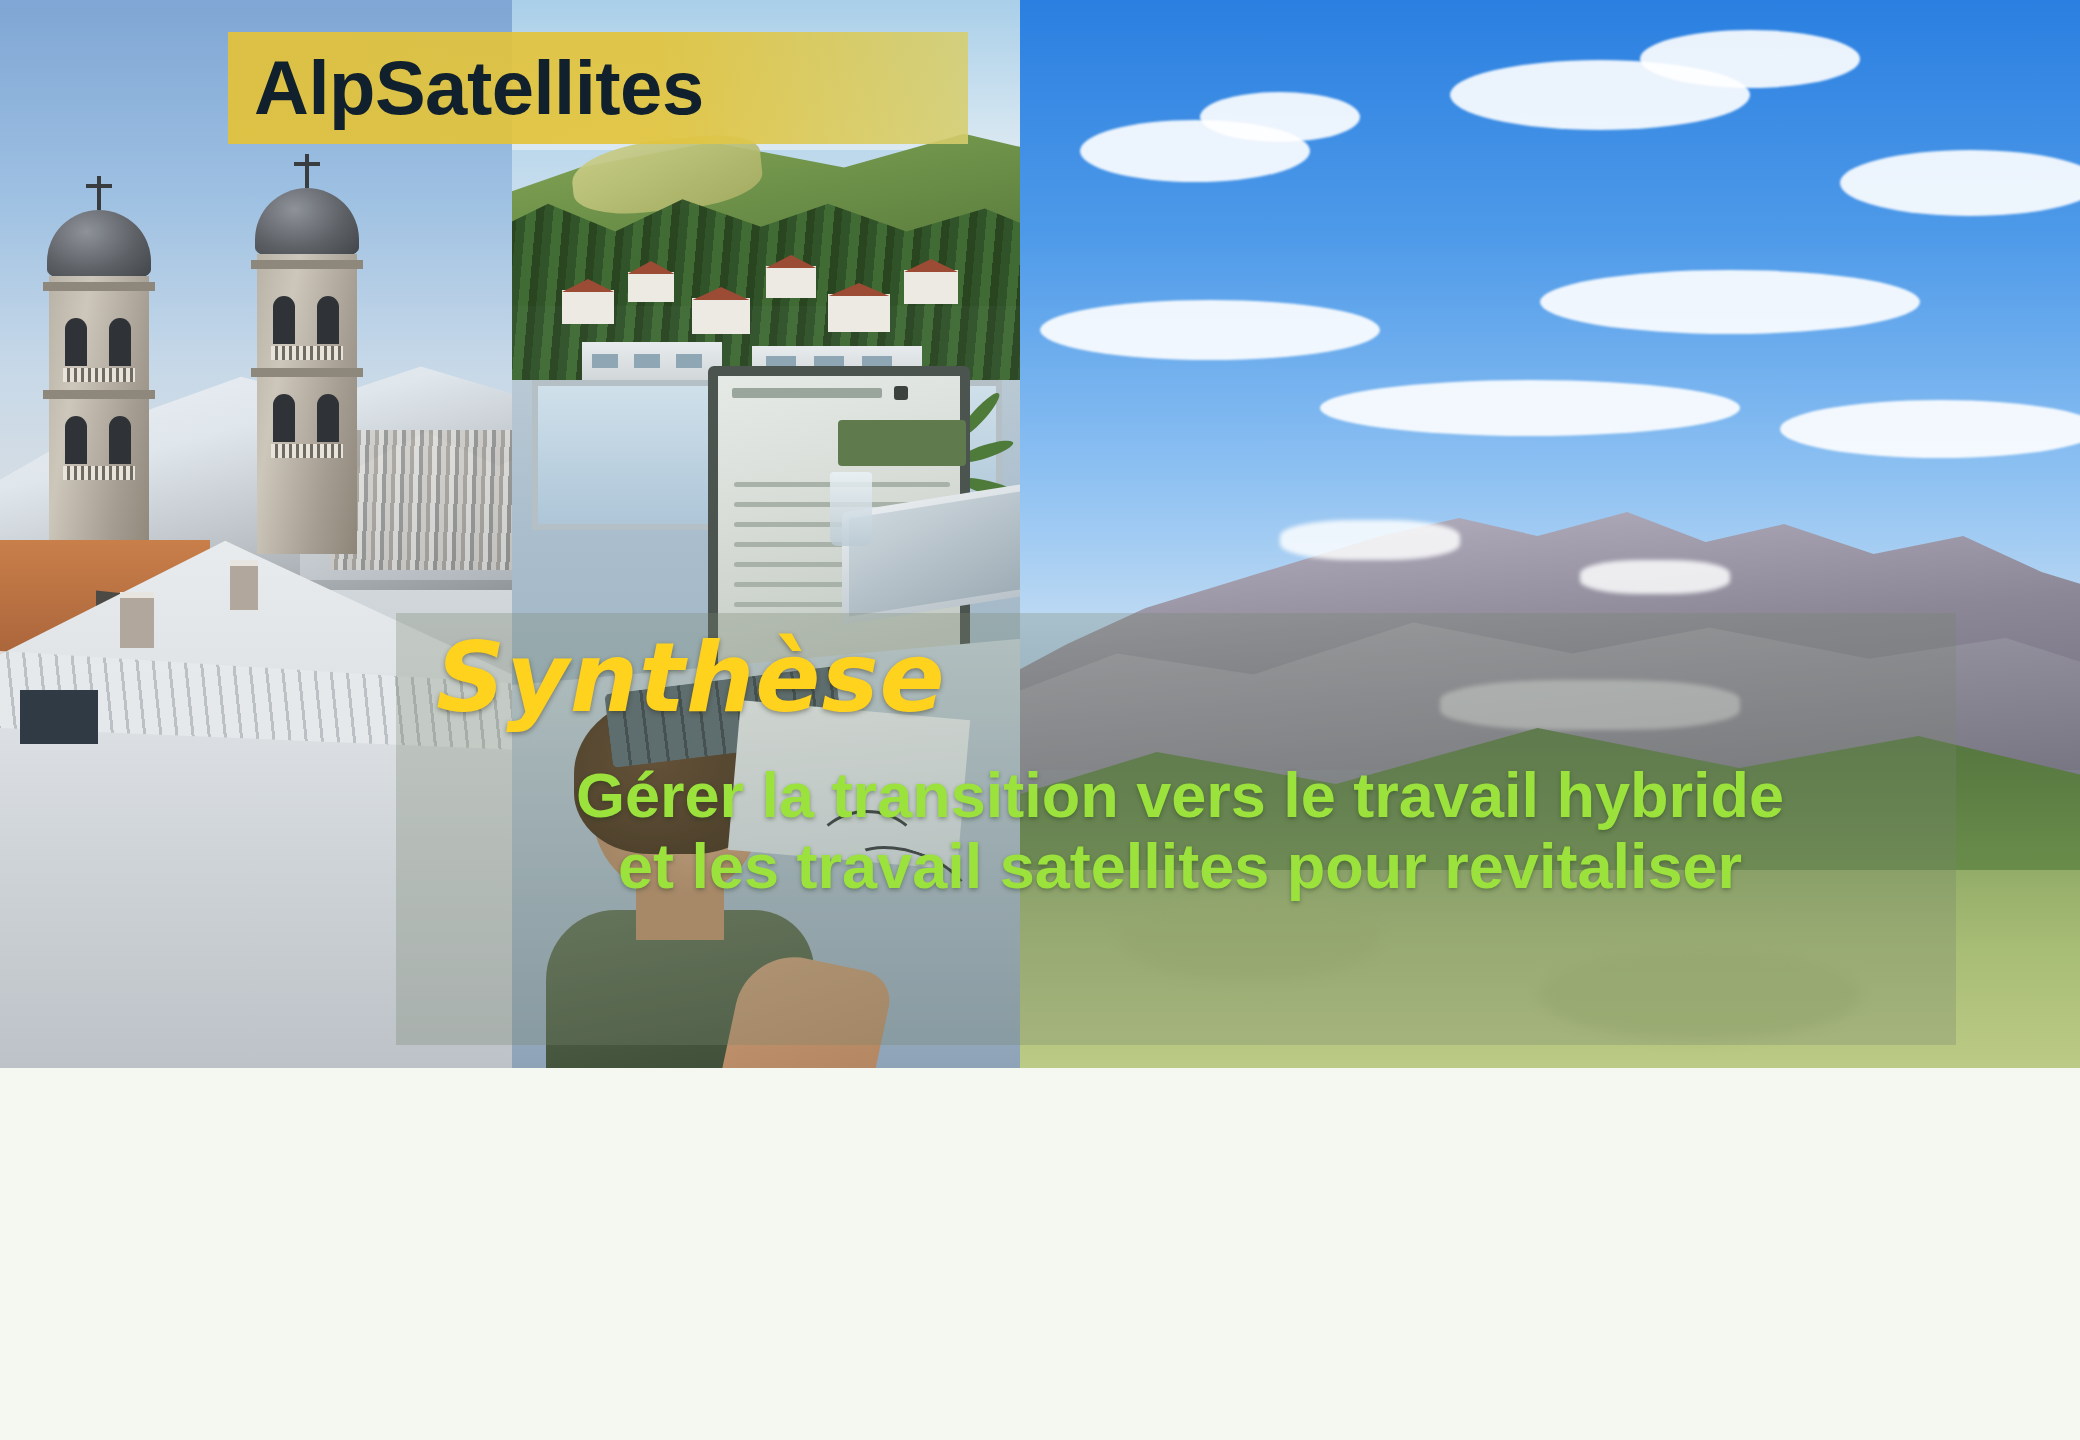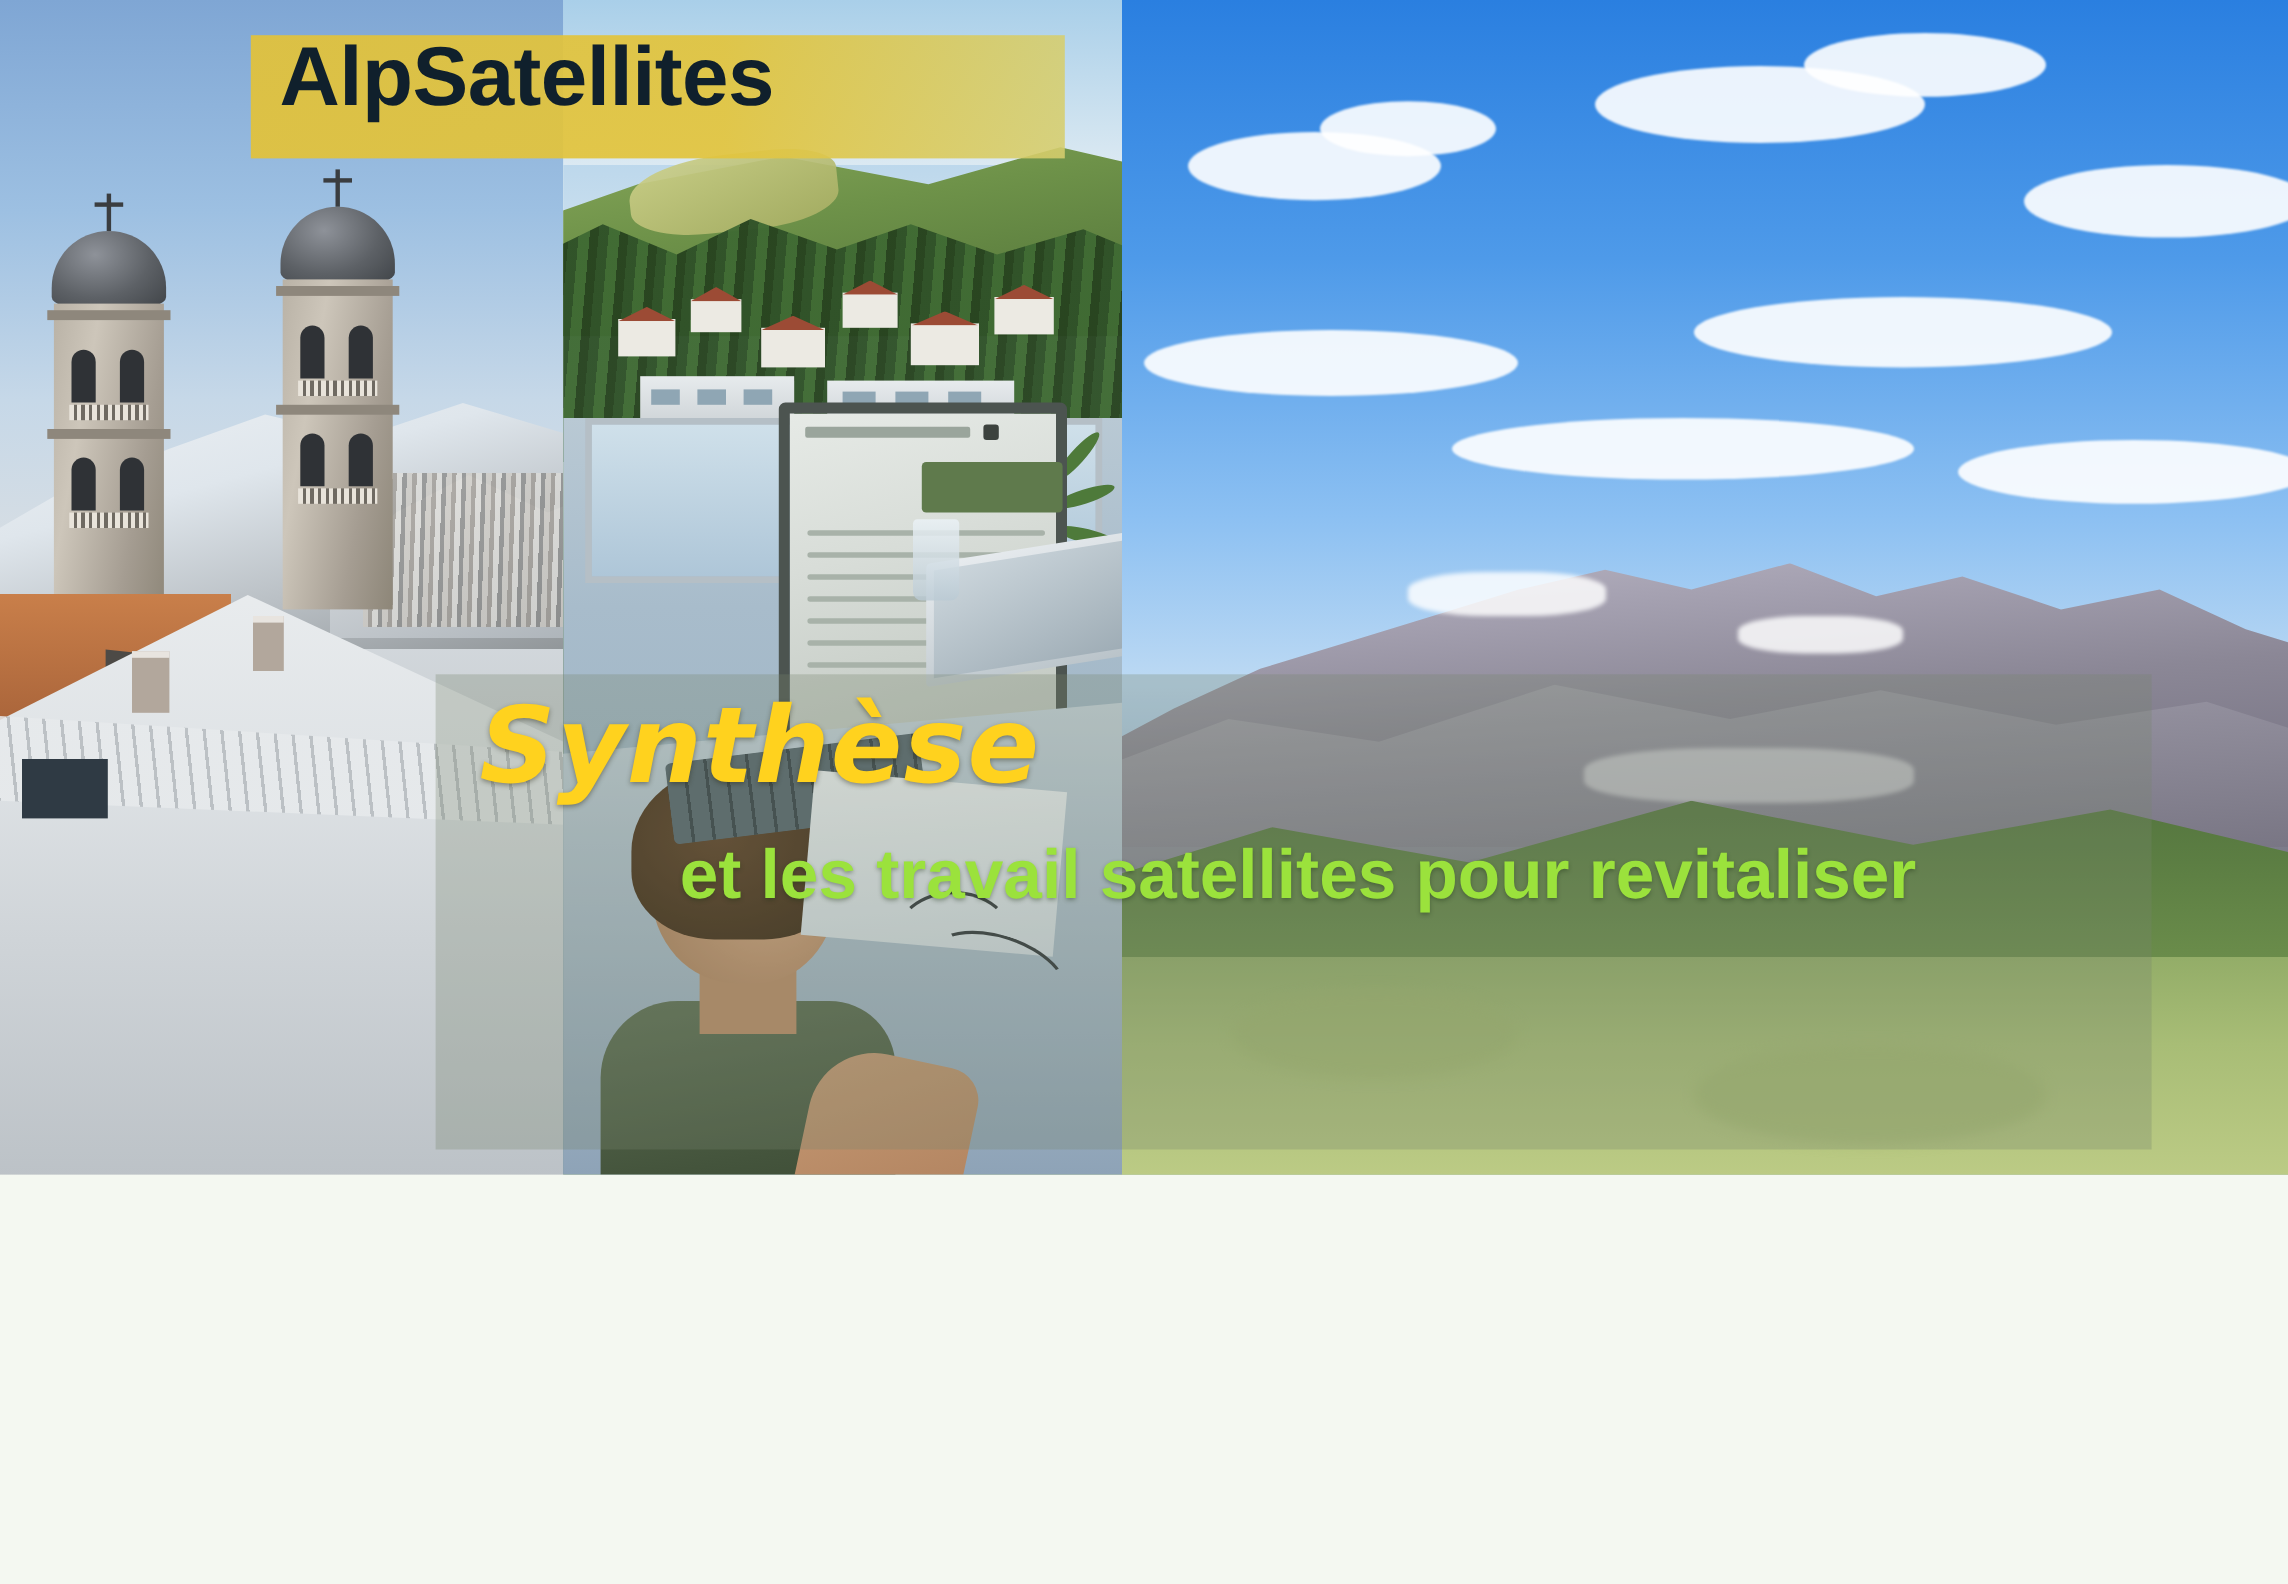--- a/index.html
+++ b/index.html
@@ -124,21 +124,21 @@
     background: linear-gradient(180deg,#4f6f3c 0%, #5c7e43 26%, #6d8f4c 52%, #7c9d57 78%, #8aab63 100%);
     clip-path: polygon(0 30%, 14% 18%, 30% 26%, 48% 12%, 66% 22%, 82% 14%, 100% 26%, 100% 100%, 0 100%); }
   .pc-meadow { position: absolute; left: 0; top: 870px; width: 1060px; height: 200px;
     background: linear-gradient(180deg,#93ad68 0%, #a8bd76 40%, #bccb85 100%); }
   .pc-patch { position: absolute; background: rgba(160,180,110,.55); border-radius: 50%; filter: blur(6px); }
 
   
   .title-banner {
     position: absolute; left: 228px; top: 32px; width: 740px; height: 112px;
     background: linear-gradient(90deg, rgba(226,194,58,.93) 0%, rgba(226,196,60,.92) 58%, rgba(214,206,110,.88) 100%);
-    display: flex; align-items: flex-start; padding-left: 26px;
+    display: flex; align-items: center; padding-left: 26px;
   }
   .title-banner .t {
     font-size: 76px; font-weight: bold; color: #10202c; letter-spacing: -0.5px; line-height: 1;
   }
 
   
   .sub-overlay {
     position: absolute; left: 396px; top: 613px; width: 1560px; height: 432px;
     background: rgba(120,132,110,.30);
   }
@@ -314,20 +314,21 @@
       <div class="pc-patch" style="left:520px; top:950px; width:320px; height:90px;"></div>
     </div>
 
     <div class="title-banner">
       <span class="t">AlpSatellites</span>
     </div>
 
     <div class="sub-overlay"></div>
     <div class="synthese">Synthèse</div>
     <div class="subtitle">
+      <span class="l">Gérer la transition vers le travail hybride</span>
       <span class="l">et les travail satellites pour revitaliser</span>
     </div>
   </div>
 
   <div class="footer">
 
     
 
     
   </div>

